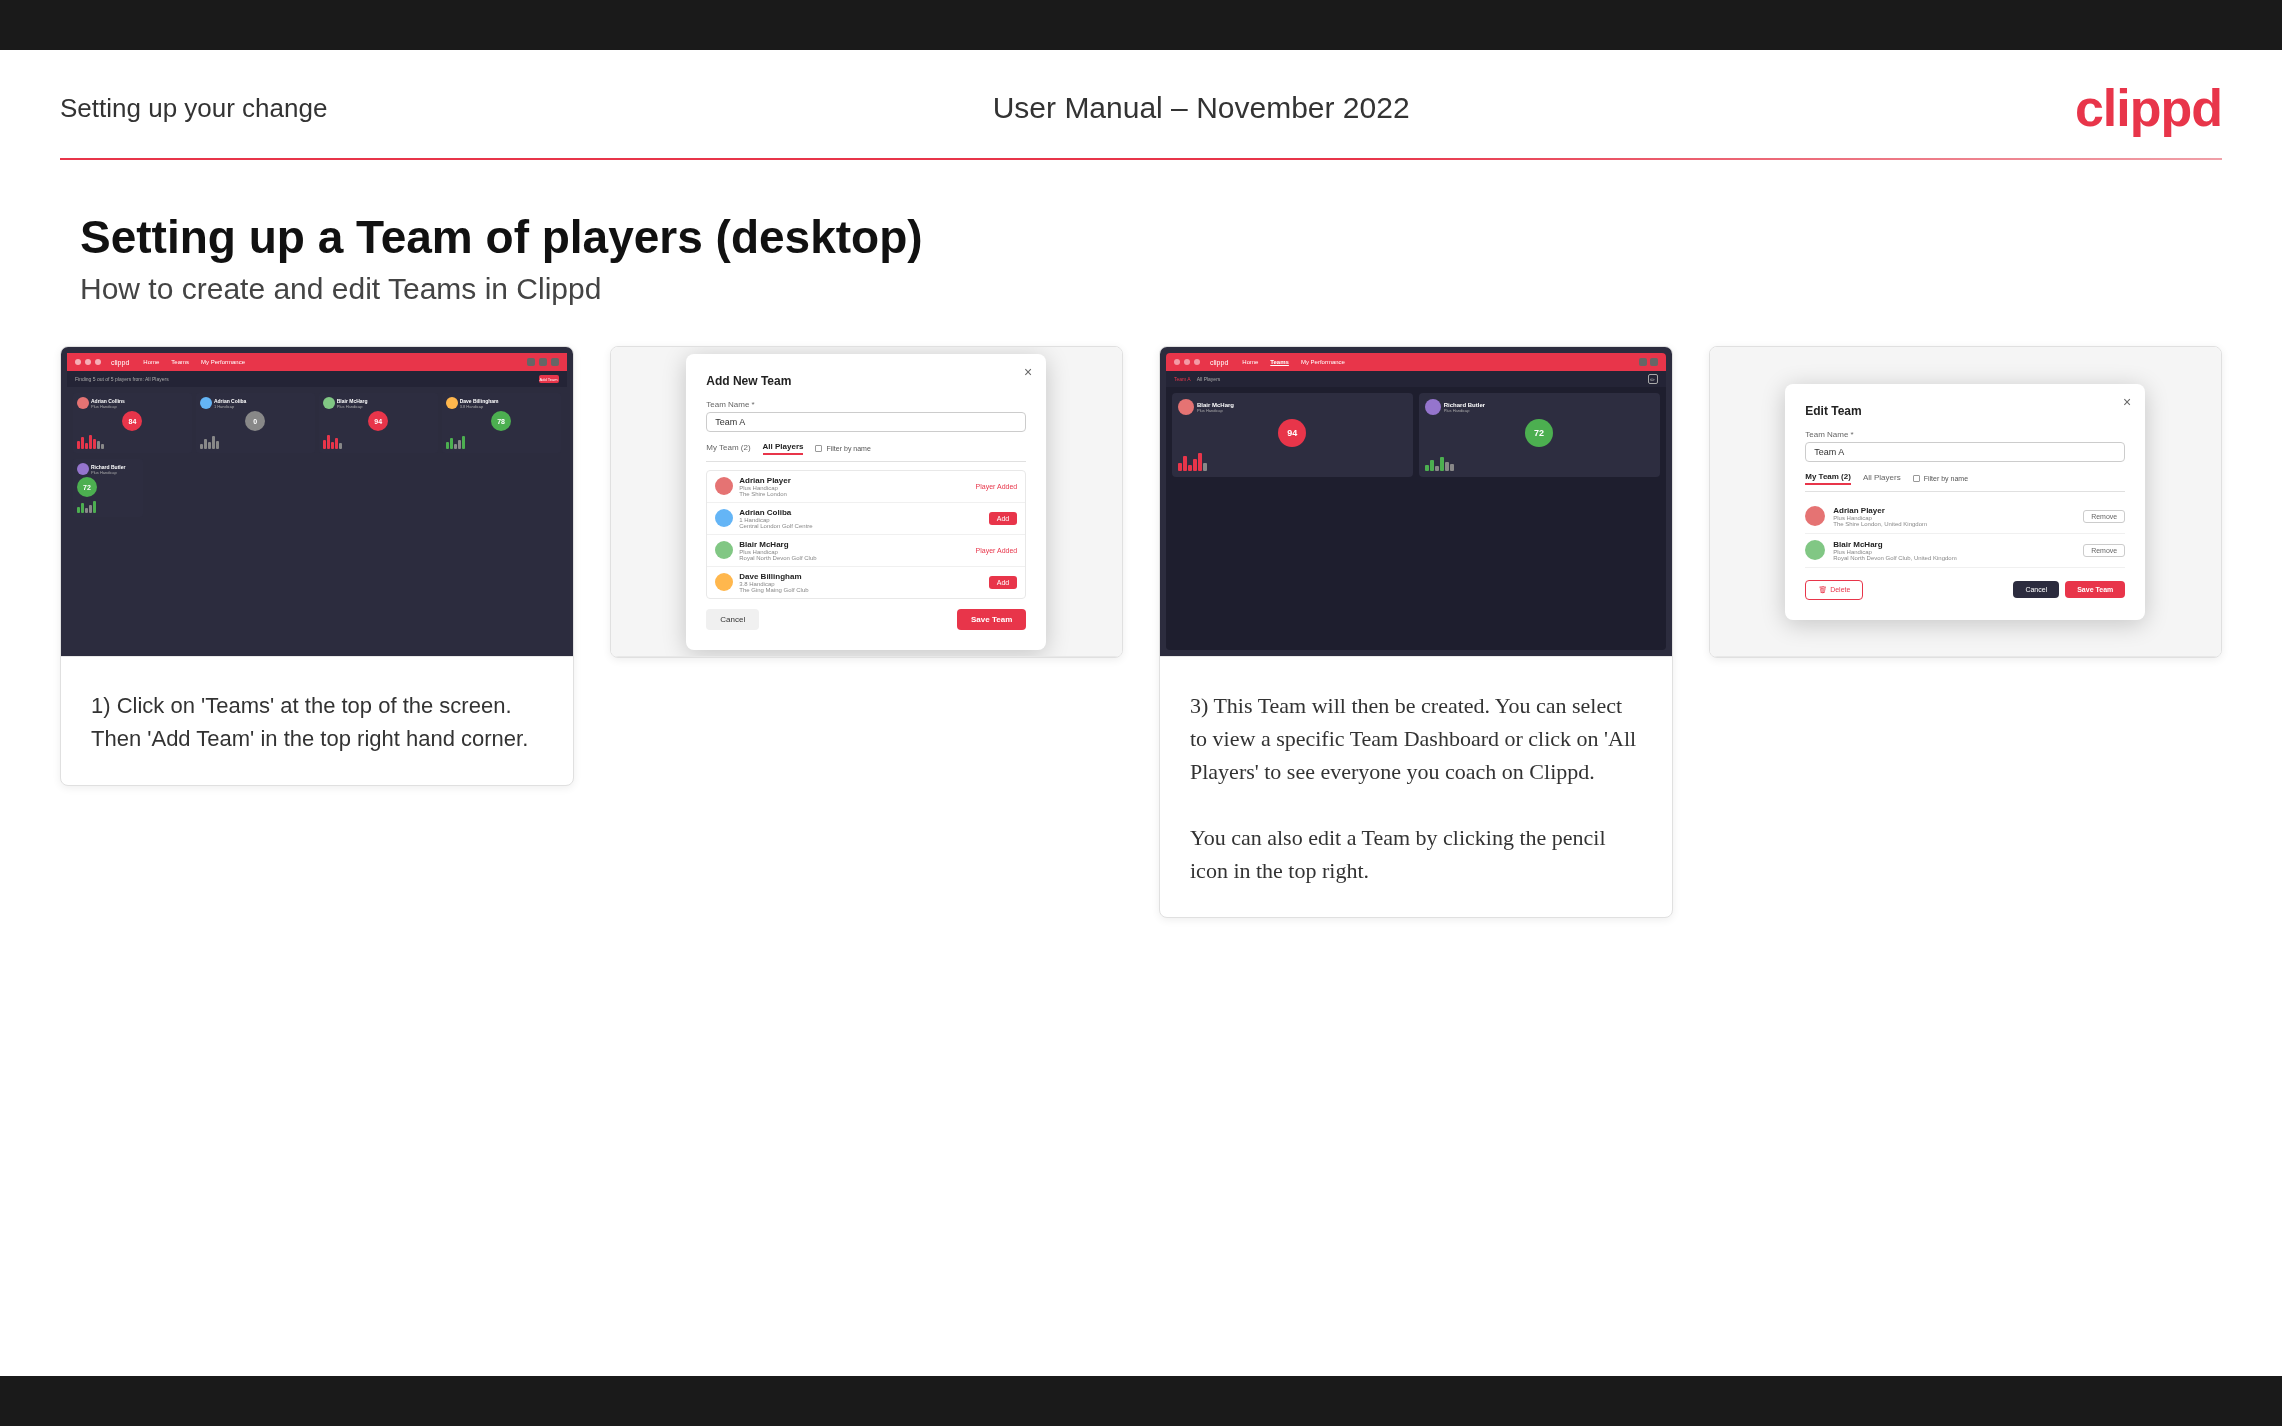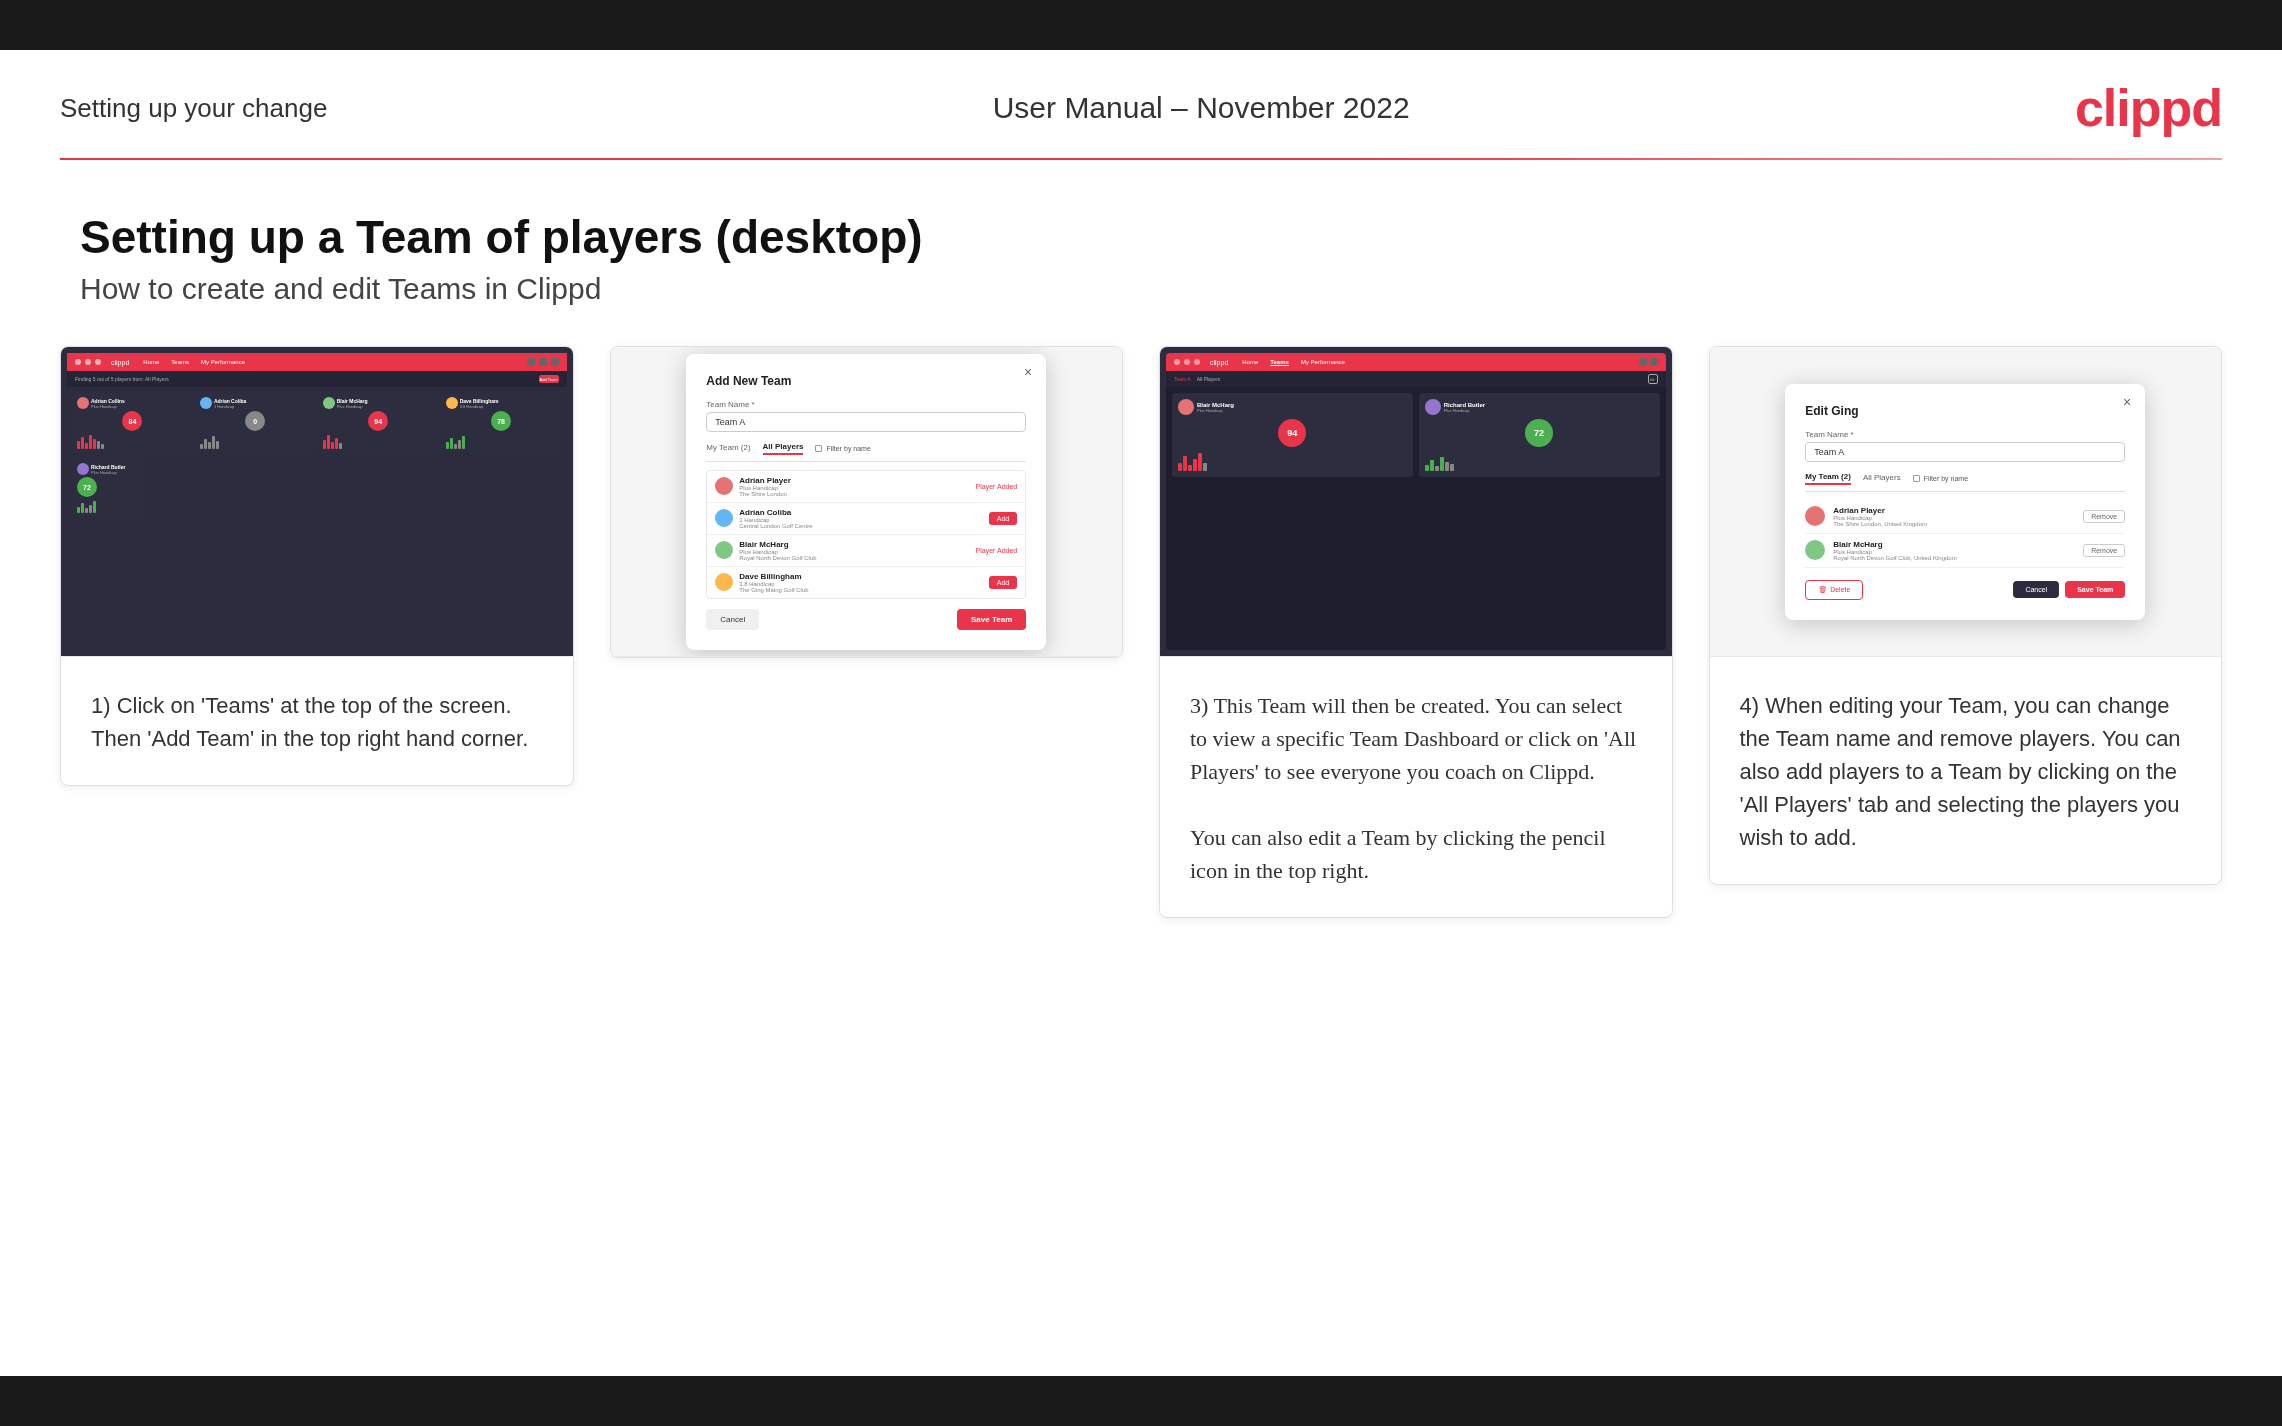--- a/index.html
+++ b/index.html
@@ -684,21 +684,21 @@
       </div>
       <div class="card-text" style="white-space:pre-line;font-family:Liberation Serif, serif;">3) This Team will then be created. You can select to view a specific Team Dashboard or click on 'All Players' to see everyone you coach on Clippd.
 
 You can also edit a Team by clicking the pencil icon in the top right.</div>
     </div>
 
     <div class="card">
       <div class="card-screenshot">
         <div class="ss4-modal">
           <span class="ss4-close">×</span>
-          <div class="ss4-modal-title">Edit Ging</div>
+          <div class="ss4-modal-title">Edit Team</div>
           <div class="ss2-label">Team Name *</div>
           <div class="ss2-input">Team A</div>
           <div class="ss2-tabs">
             <span class="ss2-tab active">My Team (2)</span>
             <span class="ss2-tab">All Players</span>
             <div class="ss2-filter">
               <div class="ss2-checkbox"></div>
               <span>Filter by name</span>
             </div>
           </div>
@@ -724,20 +724,19 @@
               <span>🗑</span>
               <span>Delete</span>
             </button>
             <div style="display:flex;gap:6px;">
               <button class="ss4-cancel-btn">Cancel</button>
               <button class="ss4-save-btn">Save Team</button>
             </div>
           </div>
         </div>
       </div>
-      <div class="card-text">4) When editing your Team, you can change the Team name and remove players. You can also add players to a Team by clicking on the 'All Players' tab and selecting the players you wish to add.</div>
     </div>
 
   </div>
 
 </div>
 
 <div class="bottom-bar"></div>
 
 </body></html>

